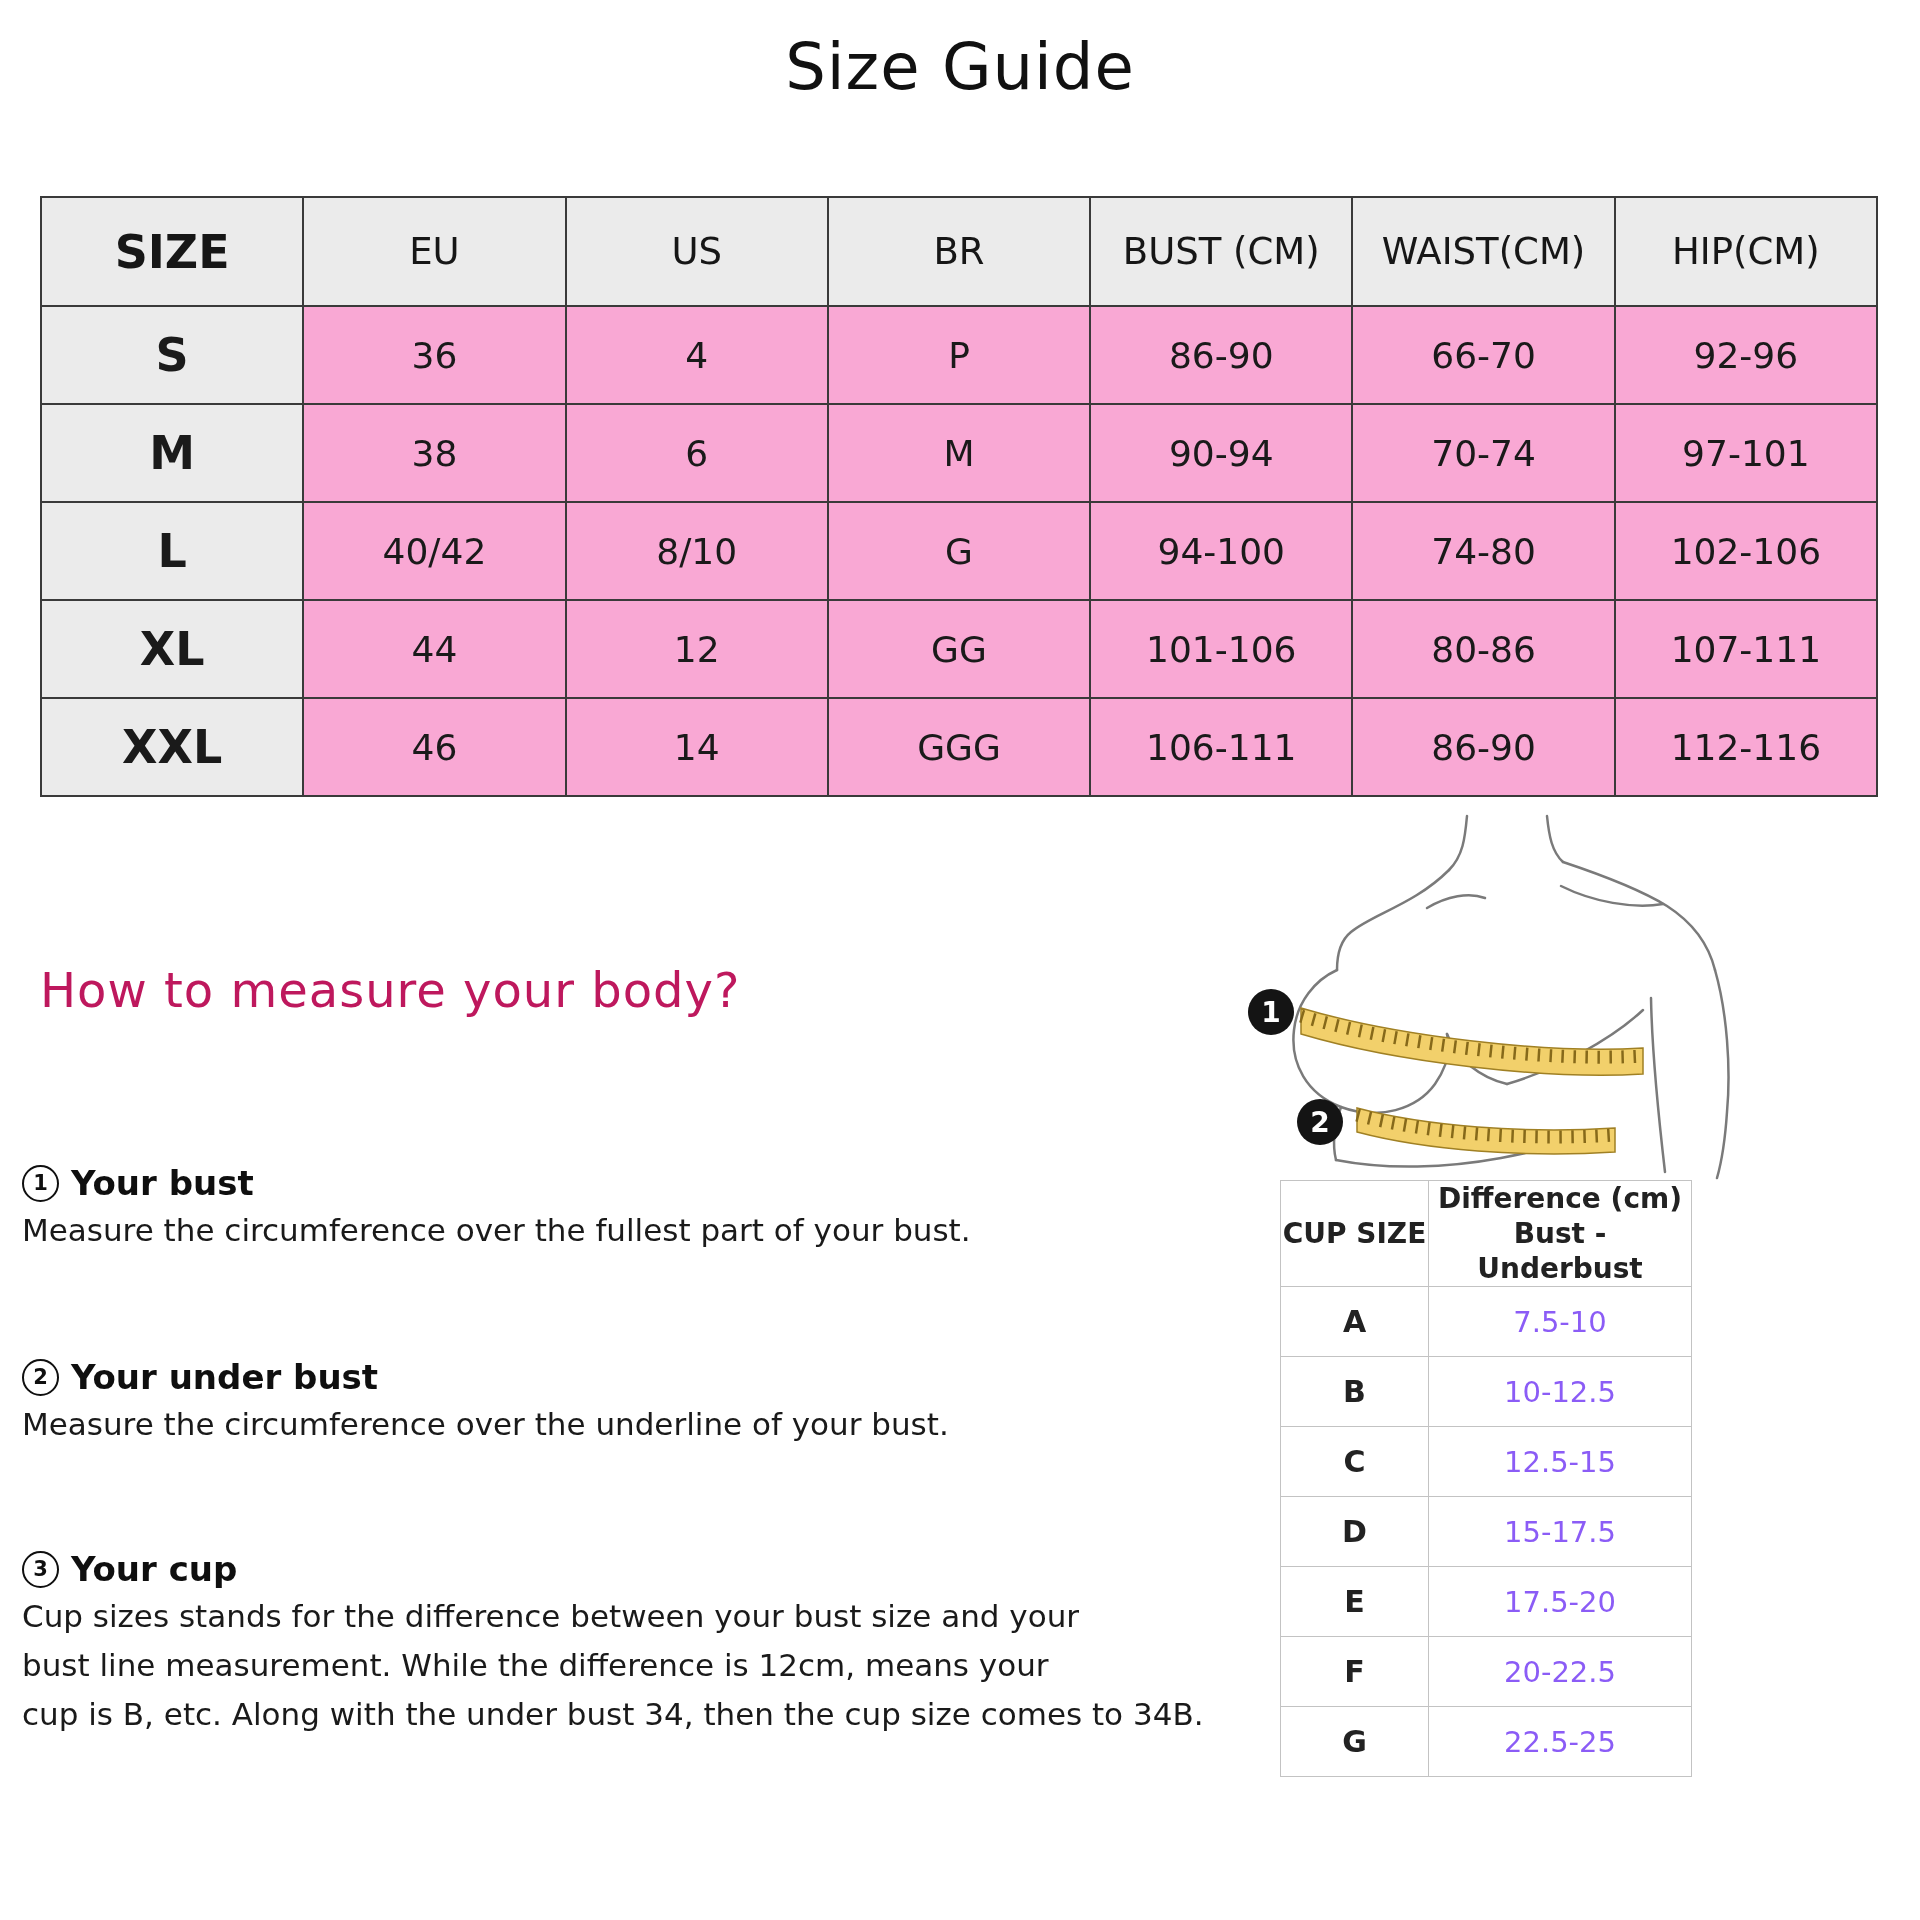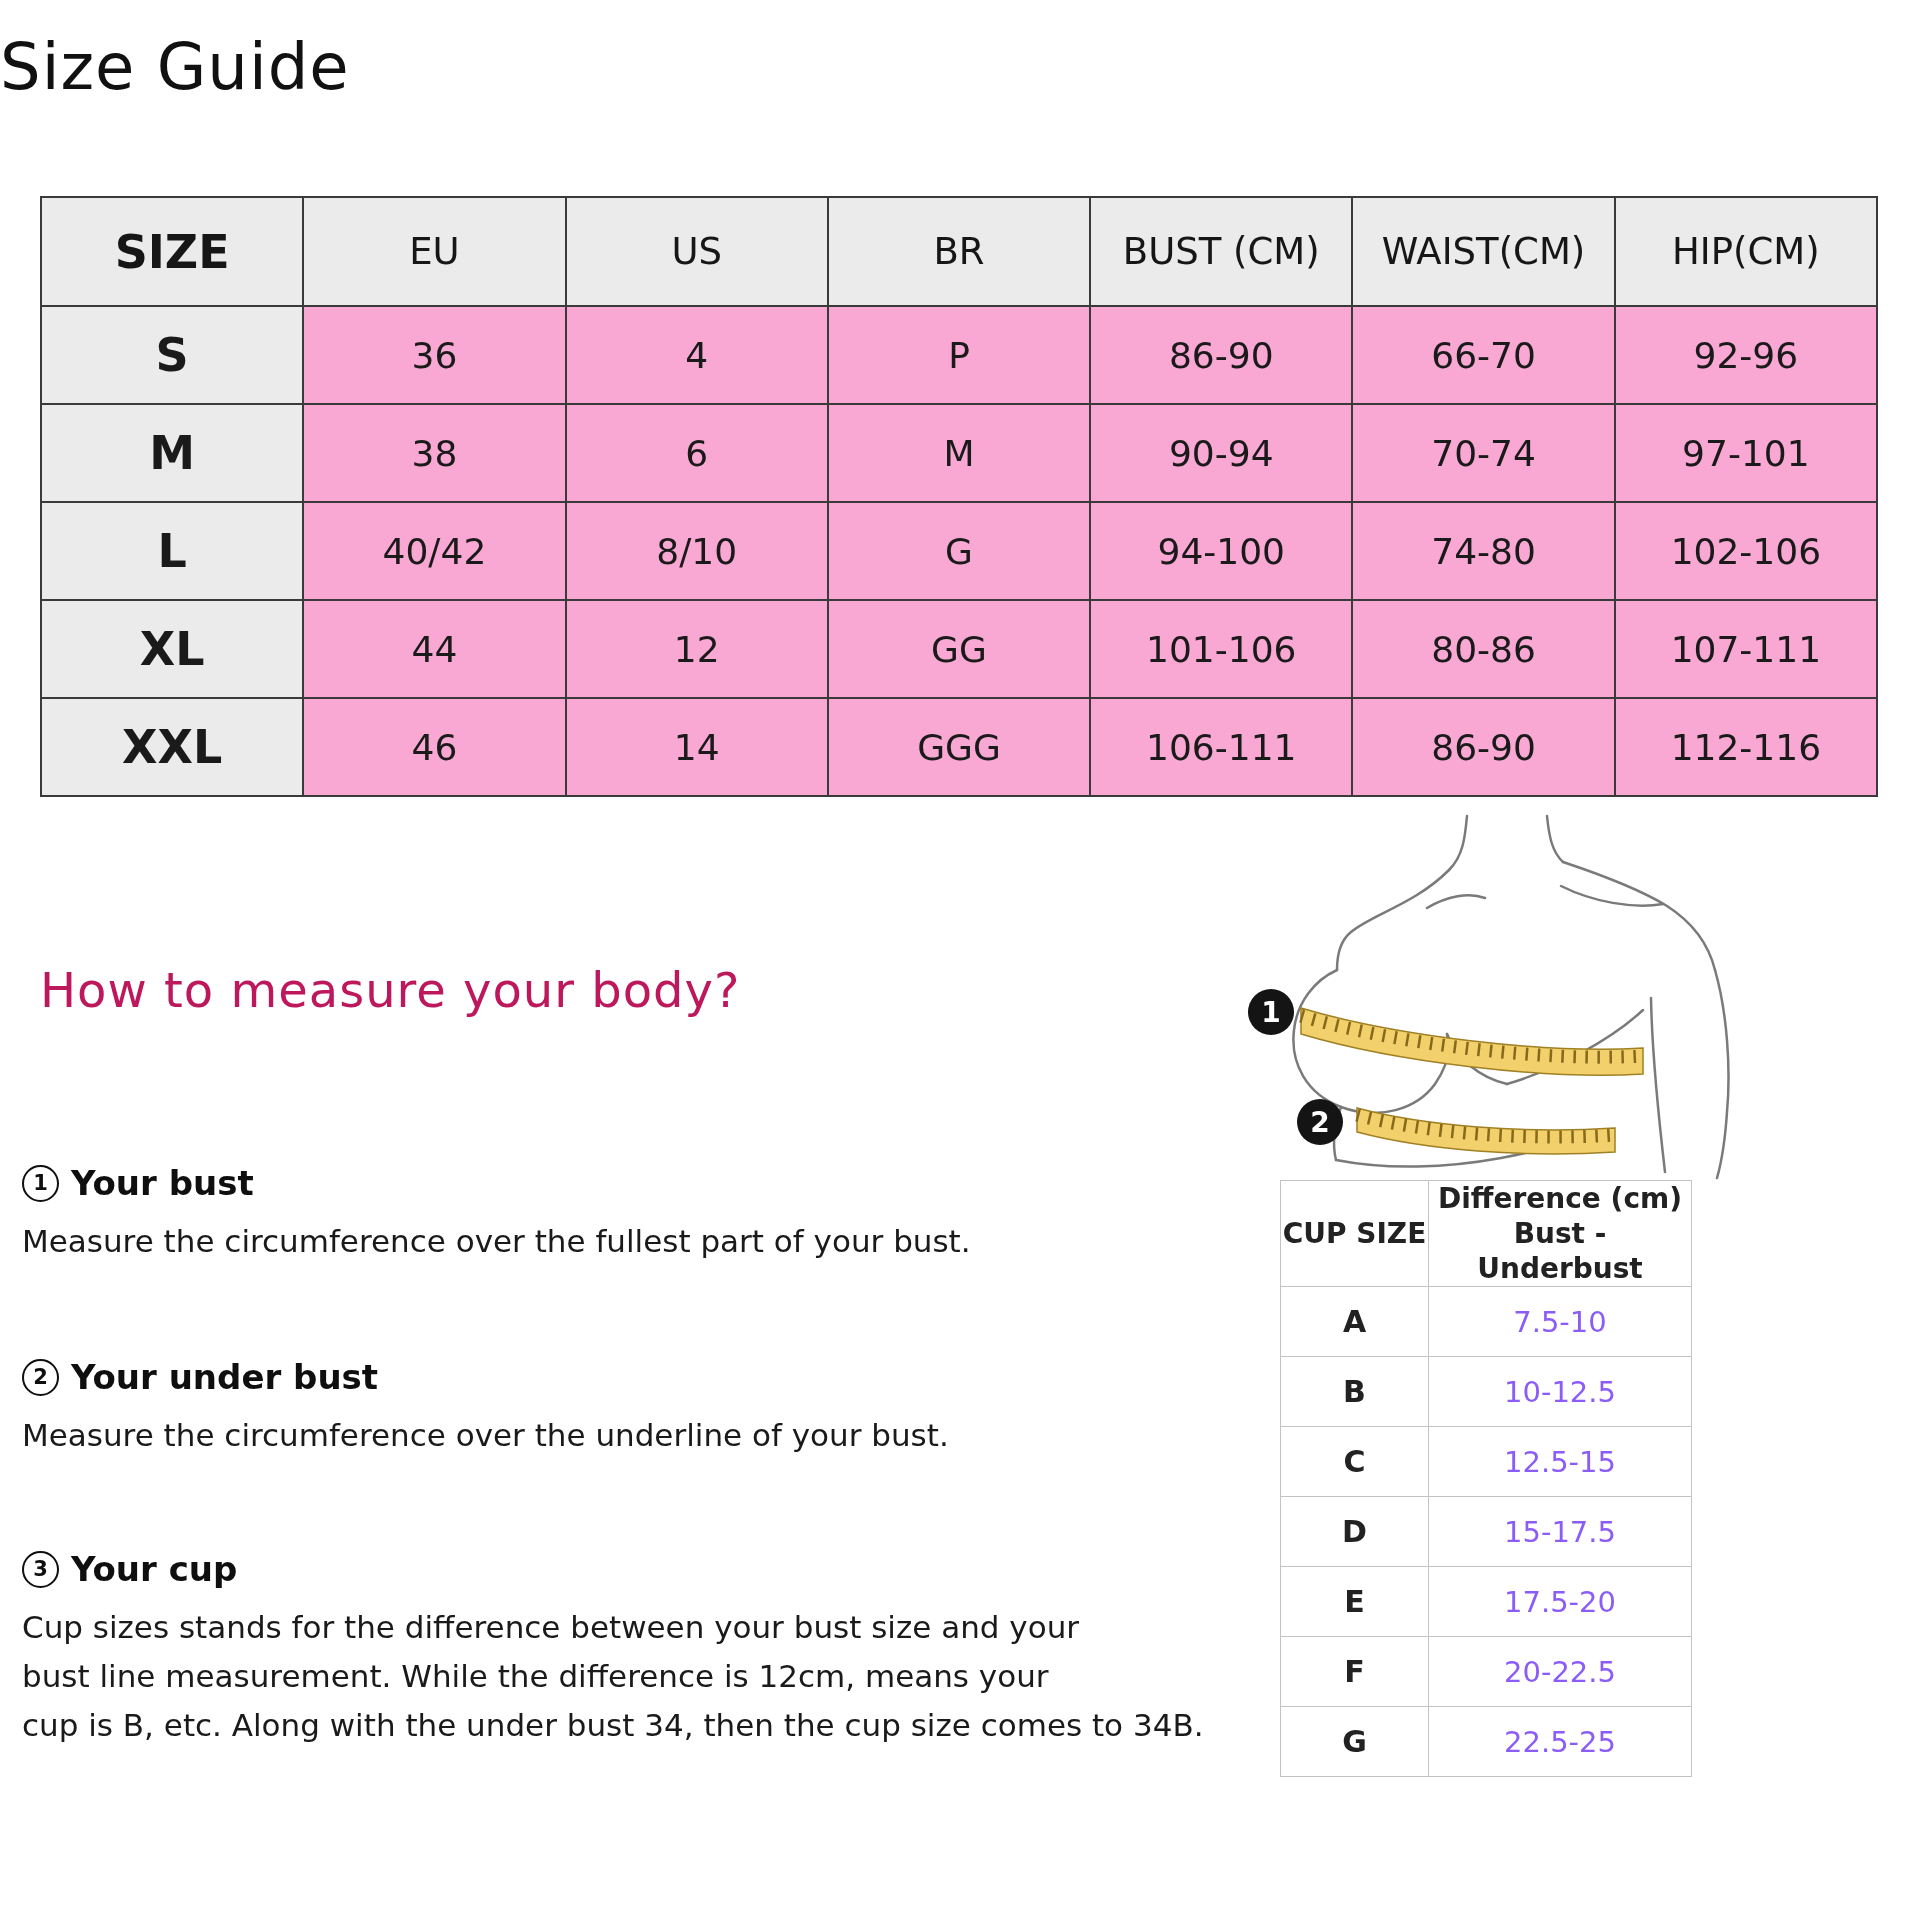--- a/index.html
+++ b/index.html
@@ -1,21 +1,21 @@
 <!DOCTYPE html>
 <html><head>
 <meta charset="utf-8">
 <style>
   html,body{margin:0;padding:0;}
   body{
     width:1920px;height:1920px;background:#ffffff;position:relative;
     font-family:"DejaVu Sans","Liberation Sans",sans-serif;color:#1c1c1c;overflow:hidden;
   }
   .title{
-    position:absolute;top:30px;left:0;width:100%;margin:0;text-align:left;
+    position:absolute;top:30px;left:0;width:100%;margin:0;text-align:center;
     font-size:64px;font-weight:500;letter-spacing:1px;color:#111;
   }
   
   .size-table{
     position:absolute;left:40px;top:196px;width:1838px;
     border-collapse:collapse;table-layout:fixed;
   }
   .size-table th,.size-table td{
     border:2px solid #3a3a3a;text-align:center;vertical-align:middle;padding:0;
     white-space:nowrap;overflow:hidden;
@@ -34,21 +34,21 @@
     font-size:48px;font-weight:normal;letter-spacing:1px;color:#be185d;
   }
   .section{position:absolute;left:22px;}
   .sec-head{display:flex;align-items:center;gap:12px;height:46px;}
   .circ{
     width:33px;height:33px;border:2.5px solid #0f0f0f;border-radius:50%;
     display:inline-flex;align-items:center;justify-content:center;
     font-size:21px;font-weight:bold;color:#0f0f0f;flex:0 0 auto;
   }
   .sec-title{font-size:34px;font-weight:bold;color:#0f0f0f;}
-  .sec-body{margin-top:11px;}
+  .sec-body{margin-top:0;}
   .sec-line{font-size:31px;line-height:49px;color:#1a1a1a;white-space:nowrap;}
   
   .cup-table{
     position:absolute;left:1280px;top:1180px;width:412px;
     border-collapse:collapse;table-layout:fixed;color:#272727;
   }
   .cup-table th,.cup-table td{
     border:1.5px solid #c3c3c3;text-align:center;vertical-align:middle;padding:0;background:#fff;
   }
   .cup-table thead th{height:100px;font-size:28px;font-weight:bold;line-height:35px;color:#222;}

